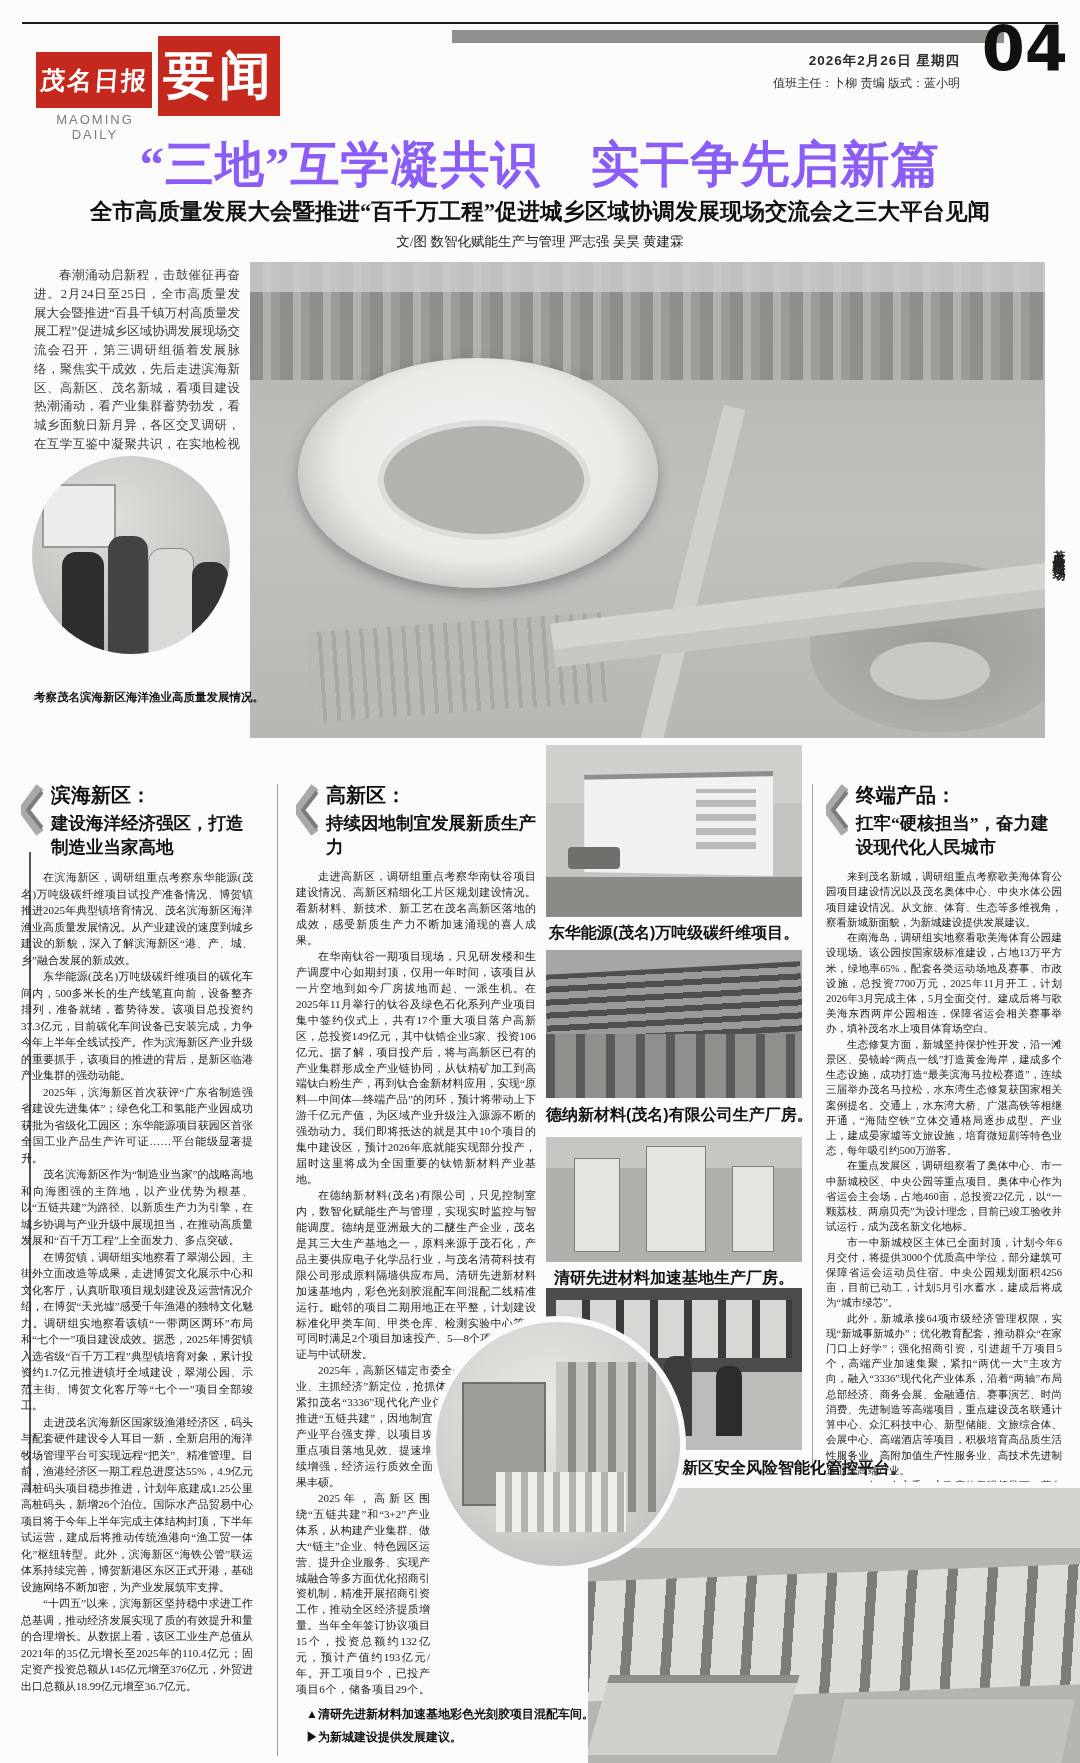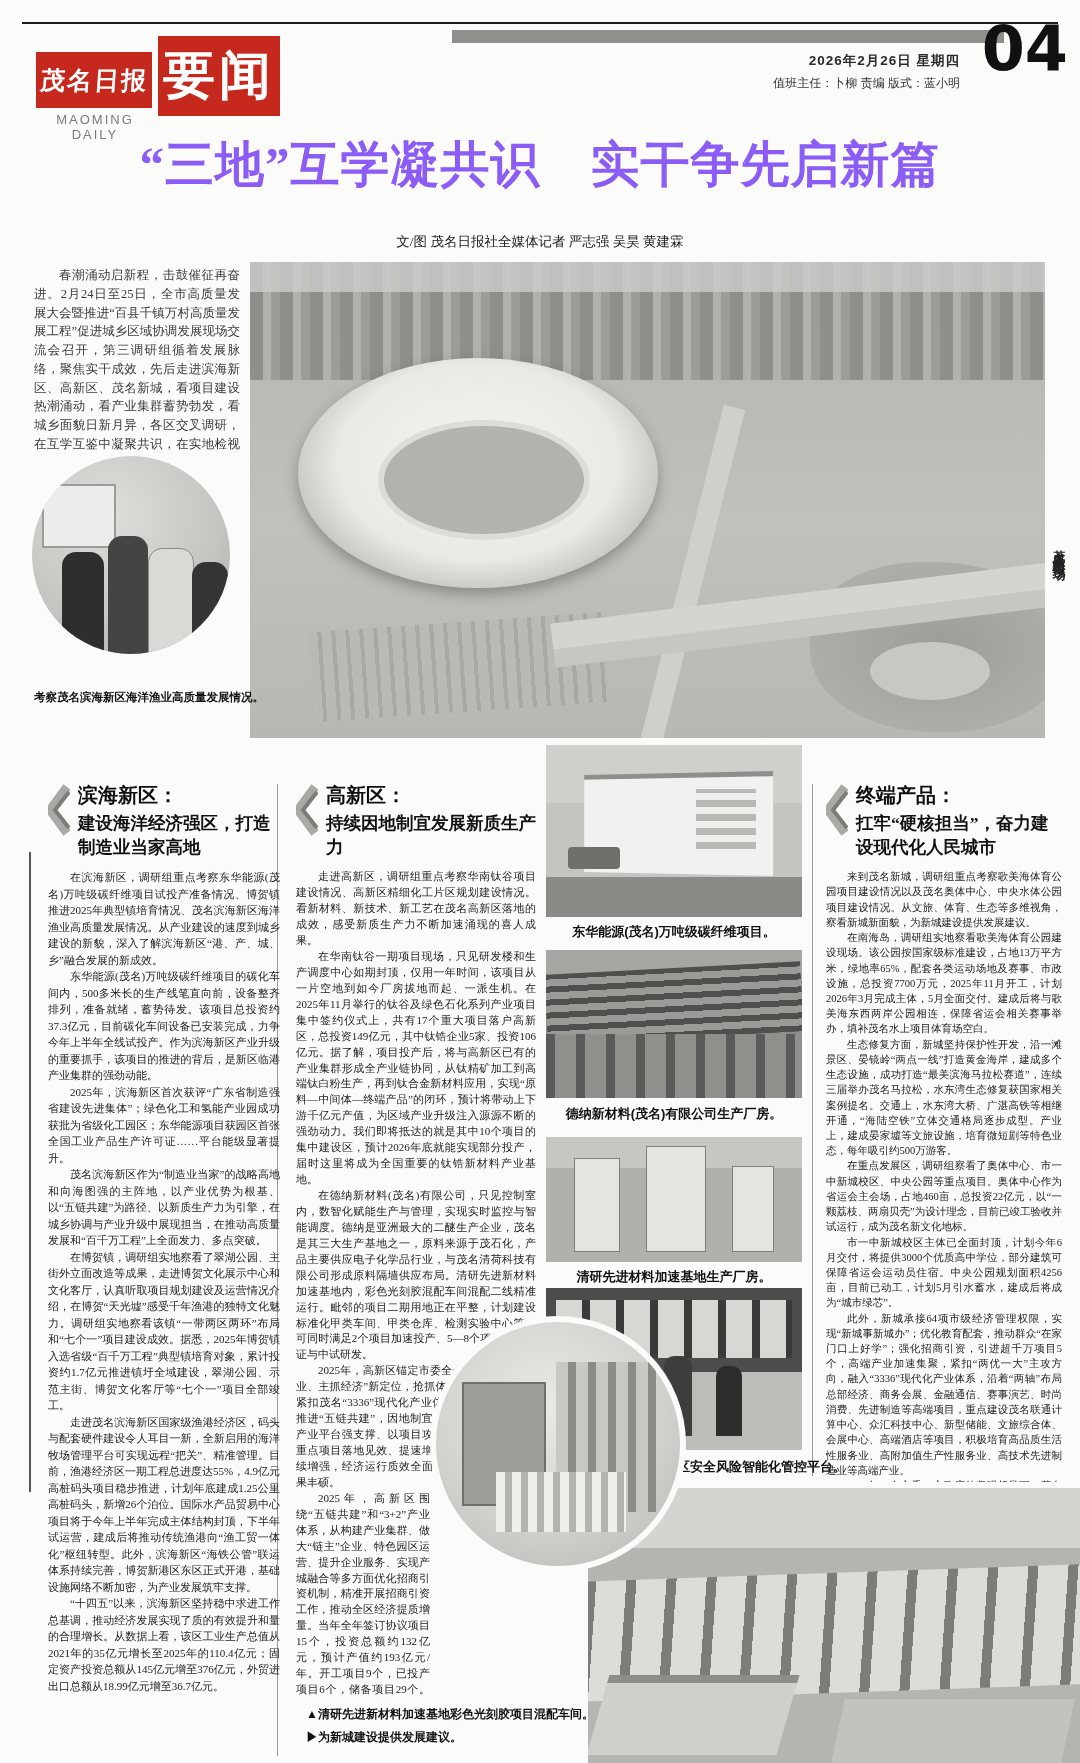--- a/index.html
+++ b/index.html
@@ -67,37 +67,37 @@
   .c1-p4{left:160px;width:36px;height:100px;background:#343432;}
   .circle1-caption{position:absolute;left:34px;top:690px;width:260px;white-space:nowrap;
         font-family:"Liberation Sans",sans-serif;font-size:11.5px;font-weight:bold;color:#111;}
   
   .vrule-left{position:absolute;left:29px;top:852px;width:2px;height:640px;background:#555;}
   .divider{position:absolute;width:1px;background:#9a9a97;}
   .d1{left:277px;top:784px;height:972px;}
   .d2{left:812px;top:784px;height:692px;}
   
   .col{position:absolute;overflow:hidden;}
-  .col-left{left:48px;top:782px;width:232px;height:981px;}
+  .col-left{left:21px;top:782px;width:232px;height:981px;}
   .col-mid{left:296px;top:782px;width:240px;height:918px;}
   .col-right{left:826px;top:782px;width:236px;height:700px;}
   .sec-head{display:flex;align-items:flex-start;margin-bottom:10px;}
   .chev{flex:0 0 auto;margin:2px 8px 0 -4px;}
   .sec-name{font-family:"Liberation Sans",sans-serif;font-weight:bold;font-size:20px;color:#0e0e0e;}
   .sec-sub{font-size:17.5px;font-weight:bold;line-height:1.35;color:#111;margin-top:3px;}
   .col p{margin:0;text-indent:2em;text-align:justify;color:#1c1c1c;}
   .col-left p{font-size:11px;line-height:1.5;}
   .col-mid p{font-size:11px;line-height:1.45;}
   .col-right p{font-size:10.5px;line-height:1.45;}
   .wrap-spacer{float:right;width:120px;height:258px;shape-outside:inset(0 0 0 14px);}
   
   .strip{position:absolute;left:546px;top:745px;width:256px;}
   .sphoto{position:absolute;left:0;width:256px;overflow:hidden;}
   .scaption{position:absolute;width:256px;text-align:center;font-family:"Liberation Sans",sans-serif;
-        font-size:13px;font-weight:bold;color:#111;white-space:nowrap;}
+        font-size:16px;font-weight:bold;color:#111;white-space:nowrap;}
   .s1{top:0;height:172px;background:linear-gradient(180deg,#cfcfcc 0 34%,#c4c4c1 34% 100%);}
   .s1-bldg{position:absolute;left:34px;top:28px;width:190px;height:96px;background:#f1f1ef;
         border-top:5px solid #8e8e8b;transform:perspective(300px) rotateY(-7deg);}
   .s1-win{position:absolute;left:150px;top:44px;width:60px;height:60px;
         background:repeating-linear-gradient(0deg,#b9b9b6 0 7px,#efefed 7px 14px);}
   .s1-ground{position:absolute;left:0;bottom:0;width:100%;height:40px;background:#8a8a87;}
   .s1-bus{position:absolute;left:22px;top:102px;width:52px;height:22px;border-radius:4px;background:#6f6f6c;}
   .cap1{top:178px;}
   .s2{top:205px;height:148px;background:#85858200;
         background:linear-gradient(180deg,#a6a6a3 0 20%,#8c8c89 20% 100%);}
@@ -154,21 +154,22 @@
   </div>
   <div class="masthead-en">MAOMING DAILY</div>
   <div class="badge">要闻</div>
   <div class="dateblock">
     <div class="date-line">2026年2月26日 星期四</div>
     <div class="staff-line">值班主任：卜柳 责编 版式：蓝小明</div>
   </div>
   <div class="pageno">04</div>
 
   <h1 class="headline">“三地”互学凝共识　实干争先启新篇</h1>
-  <div class="byline">文/图 茂名日报社全媒体记者 严志强 吴昊 黄建霖</div>
+  <div class="subheadline">全市高质量发展大会暨推进“百千万工程”促进城乡区域协调发展现场交流会之三大平台见闻</div>
+  <div class="byline">文/图 数智化赋能生产与管理 严志强 吴昊 黄建霖</div>
 
   <div class="intro">春潮涌动启新程，击鼓催征再奋进。2月24日至25日，全市高质量发展大会暨推进“百县千镇万村高质量发展工程”促进城乡区域协调发展现场交流会召开，第三调研组循着发展脉络，聚焦实干成效，先后走进滨海新区、高新区、茂名新城，看项目建设热潮涌动，看产业集群蓄势勃发，看城乡面貌日新月异，各区交叉调研，在互学互鉴中凝聚共识，在实地检视中谋划新篇，为茂名锚定“132”发展目标，奋进“十五五”开局之年注入澎湃动能。</div>
 
   <div class="main-photo">
     <div class="mp-city"></div>
     <div class="mp-sky"></div>
     <div class="mp-road2"></div>
     <div class="mp-lot"></div>
     <div class="mp-park"></div>
     <div class="mp-pond"></div>

